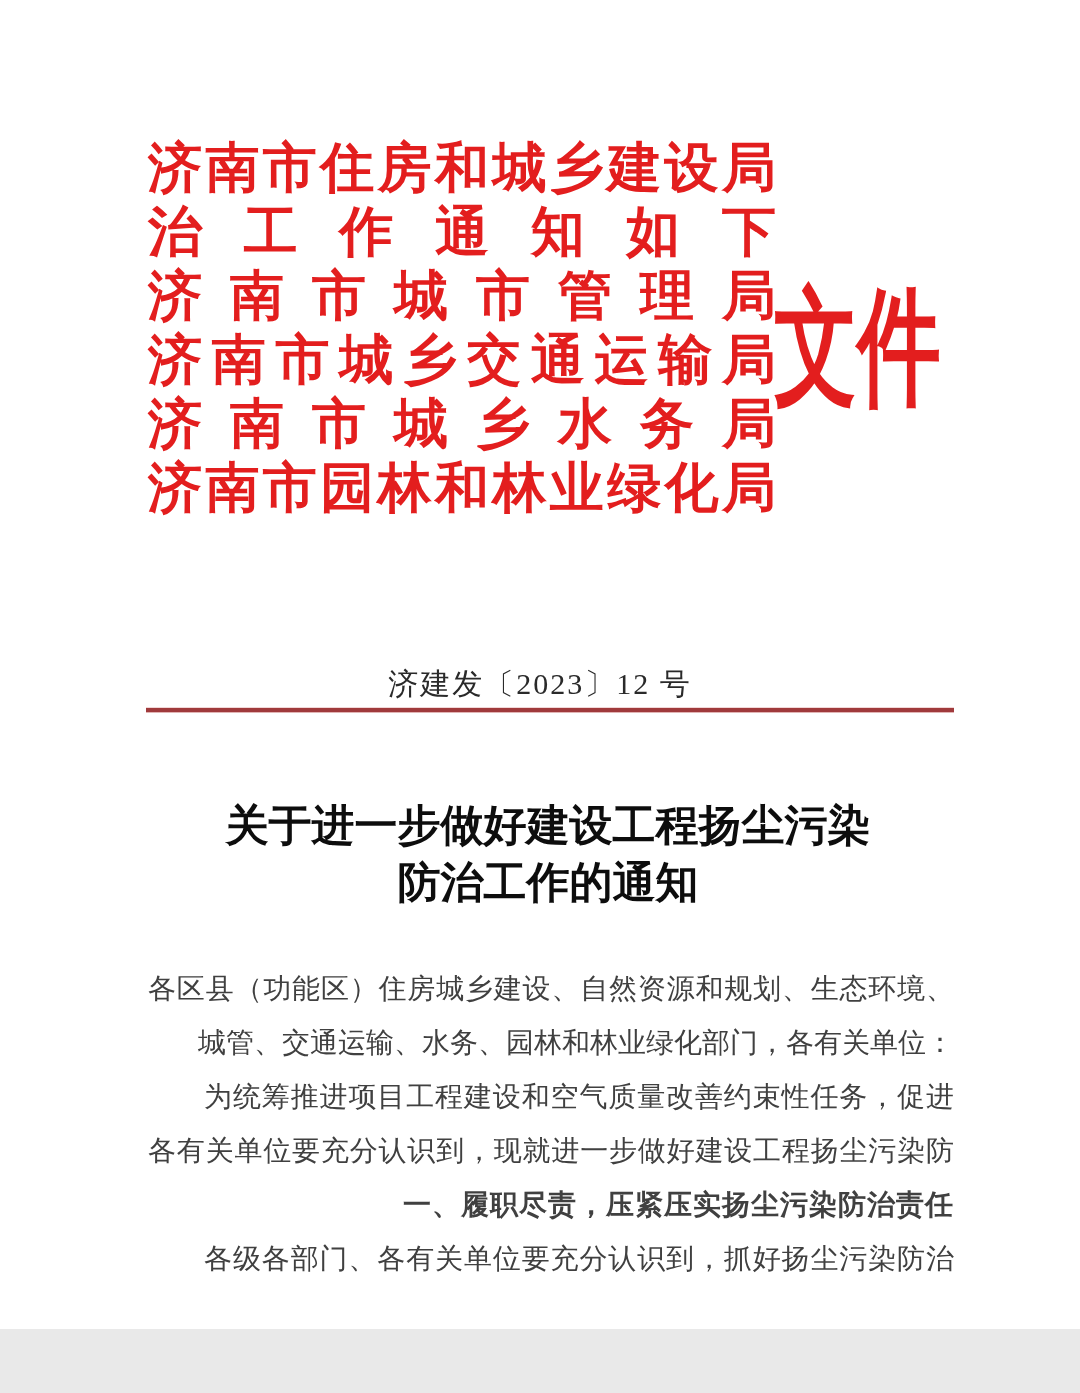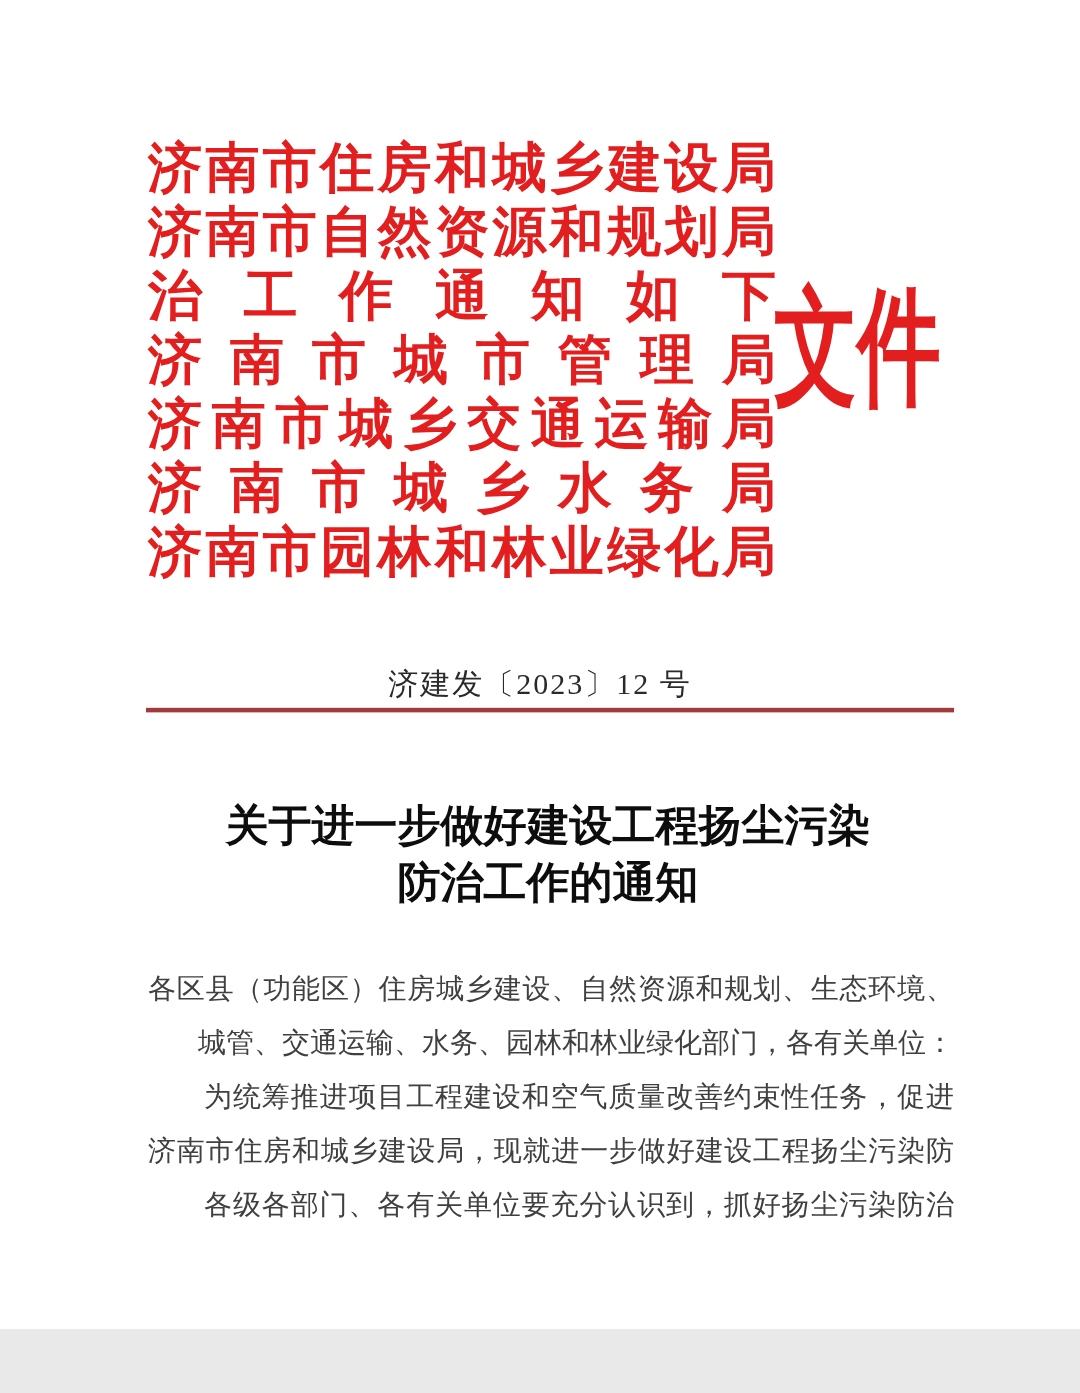--- a/index.html
+++ b/index.html
@@ -123,21 +123,20 @@
     letter-spacing: 2px;
   }
 </style>
 </head>
 <body>
 
 <div class="page" style="--red: #e31e1e;">
 
   <div class="agency-block" id="agency-block">
       <div class="agency-line">济南市住房和城乡建设局</div>
-      <div class="agency-line">济南市自然资源和规划局</div>
       <div class="agency-line">治工作通知如下</div>
       <div class="agency-line">济南市城市管理局</div>
       <div class="agency-line">济南市城乡交通运输局</div>
       <div class="agency-line">济南市城乡水务局</div>
       <div class="agency-line">济南市园林和林业绿化局</div>
     </div>
 
   <div class="doc-word">文件</div>
 
   <div class="doc-number">济建发〔2023〕12 号</div>
@@ -146,19 +145,20 @@
 
   <div class="title">
     <div>关于进一步做好建设工程扬尘污染</div>
     <div>防治工作的通知</div>
   </div>
 
   <div class="body-block" id="body-block">
       <div class="body-line fill">各区县（功能区）住房城乡建设、自然资源和规划、生态环境、</div>
       <div class="body-line">城管、交通运输、水务、园林和林业绿化部门，各有关单位：</div>
       <div class="body-line fill indent">为统筹推进项目工程建设和空气质量改善约束性任务，促进</div>
-      <div class="body-line fill">济南市住房和城乡建设局，现就进一步做好建设工程扬尘污染防</div>
+      <div class="body-line fill">各有关单位要充分认识到，现就进一步做好建设工程扬尘污染防</div>
+      <div class="body-line indent bold">一、履职尽责，压紧压实扬尘污染防治责任</div>
       <div class="body-line fill indent">各级各部门、各有关单位要充分认识到，抓好扬尘污染防治</div>
     </div>
 
   <div class="page-number">—1—</div>
 
 </div>
 
 </body></html>

